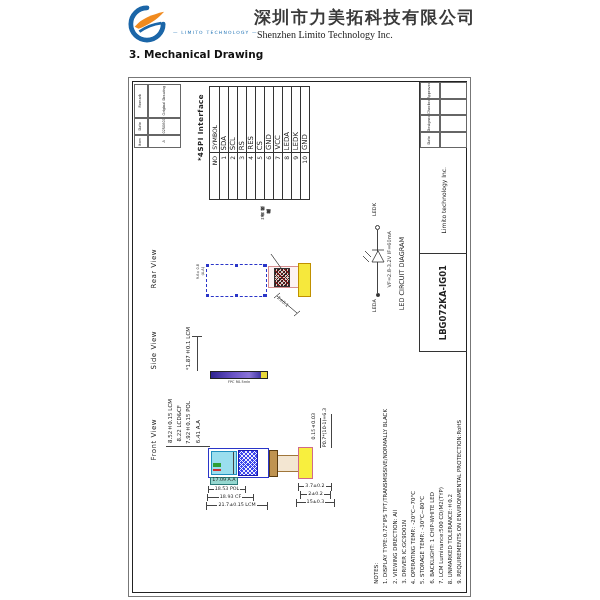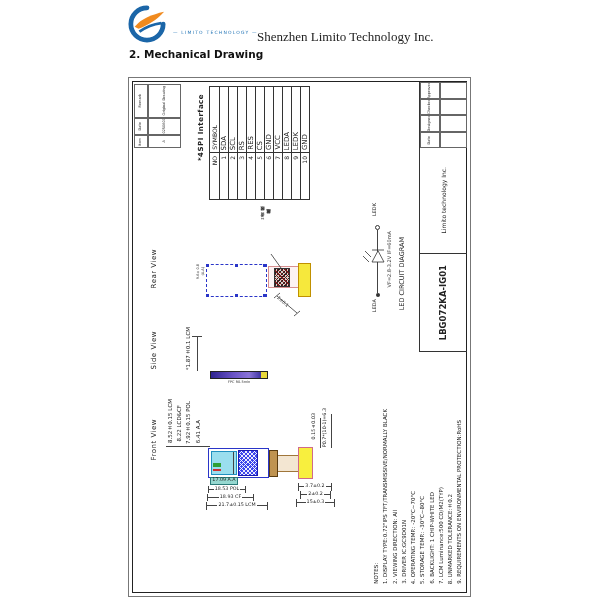--- a/index.html
+++ b/index.html
@@ -39,22 +39,23 @@
 <div class="page abs" style="left:0;top:0;width:600px;height:600px;">
 
   <span class="abs" style="left:128px;top:5px;width:38px;height:38px;">
     <svg width="38" height="38" viewBox="0 0 40 40">
       <path d="M20 3 A17 17 0 1 0 37 20" fill="none" stroke="#1b66a8" stroke-width="5" stroke-linecap="round"></path>
       <path d="M7 23 C14 14 25 10 38 7 C30 16 21 21 11 25 Z" fill="#f08a1e"></path>
       <path d="M12 28 C19 23 27 20 35 19" stroke="#1b66a8" stroke-width="3" fill="none"></path>
     </svg>
   </span>
   <div class="abs" style="left:173px;top:30px;font-size:4.5px;color:#2878b8;letter-spacing:1.2px;">— LIMITO TECHNOLOGY —</div>
-  <div class="abs" style="left:257px;top:29px;font-size:13px;font-family:'Liberation Serif',serif;color:#222;">Shenzhen Limito Technology Inc.</div>
-  <div class="abs" style="left:129px;top:48px;font-size:10.5px;font-weight:bold;color:#111;">2. Mechanical Drawing</div>
+  <div class="abs" style="left:254px;top:6px;font-size:17px;font-weight:bold;color:#3a3a3a;letter-spacing:1.5px;">深圳市力美拓科技有限公司</div>
+  <div class="abs" style="left:257px;top:29px;font-size:10px;font-family:'Liberation Serif',serif;color:#222;">Shenzhen Limito Technology Inc.</div>
+  <div class="abs" style="left:129px;top:48px;font-size:10.5px;font-weight:bold;color:#111;">3. Mechanical Drawing</div>
 
   <div class="abs" style="left:128px;top:77px;width:343px;height:520px;border:1px solid #777;"></div>
   <div class="abs" style="left:132px;top:81px;width:335px;height:512px;border:1.5px solid #222;"></div>
 
   <div class="abs" style="left:134px;top:84px;width:47px;height:64px;display:grid;grid-template-columns:14px 33px;grid-template-rows:34px 17px 13px;">
     <div class="cell">
         <span class="vt tiny">Remark</span>
       </div>
     <div class="cell">
         <span class="vt tiny">Original Drawing</span>

